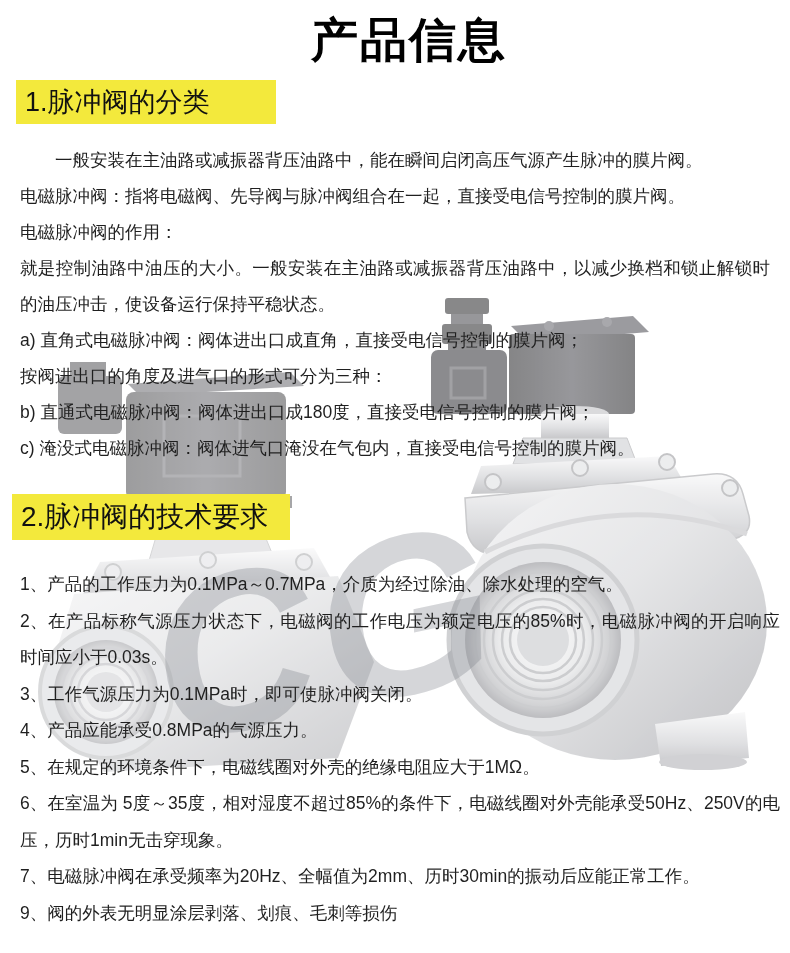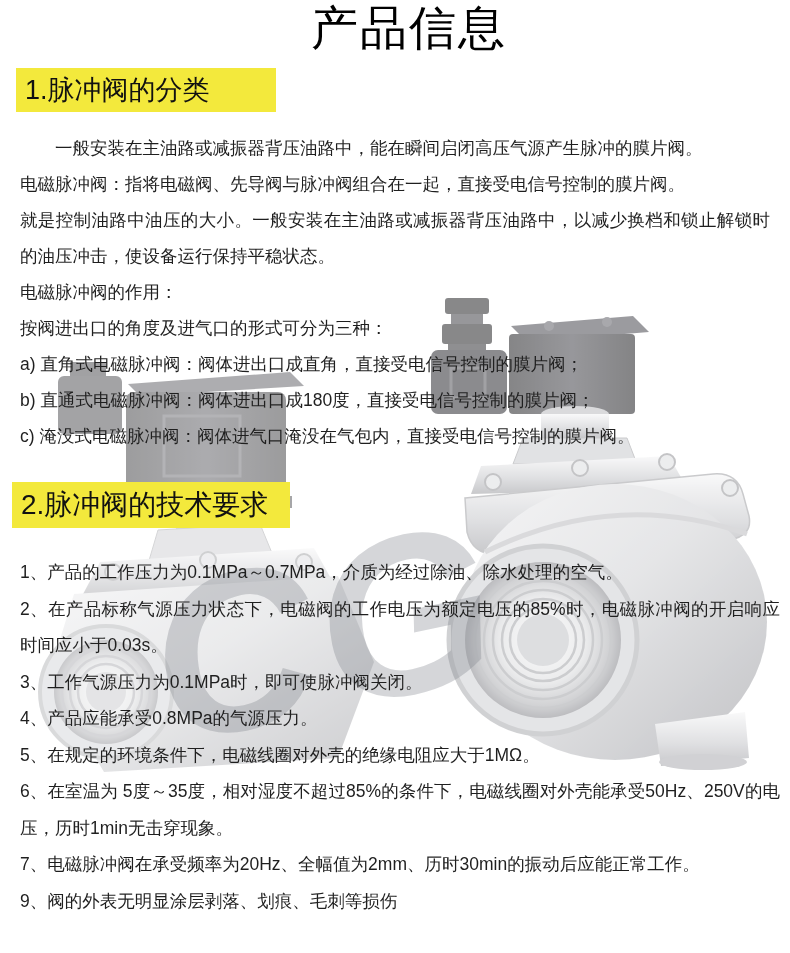--- a/index.html
+++ b/index.html
@@ -21,22 +21,22 @@
     position:absolute; left:150px; top:520px; z-index:1;
     font-size:225px; font-weight:bold; font-style:italic;
     letter-spacing:6px; line-height:1;
     color:#7e828a; opacity:0.32;
     transform:rotate(-12deg);
     user-select:none;
   }
   
   .content { position:relative; z-index:2; }
   .title {
-    padding-top:0;
-    font-size:47px; line-height:56px; font-weight:400;
+    padding-top:12px;
+    font-size:47px; line-height:56px; font-weight:700;
     text-align:center; text-indent:28px; letter-spacing:2px;
     color:#000;
   }
   .yhead-row1 { margin:12px 0 0 16px; }
   .yhead-row2 { margin:28px 0 0 12px; }
   .yhead {
     display:inline-block;
     background:#f3e93c;
     color:#111;
     font-size:27px; line-height:44px;
@@ -192,24 +192,24 @@
   <div class="content">
     <h1 class="title">产品信息</h1>
 
     <div class="yhead-row1">
       <div class="yhead">1.脉冲阀的分类</div>
     </div>
 
     <div class="sec1">
       <p class="indent">一般安装在主油路或减振器背压油路中，能在瞬间启闭高压气源产生脉冲的膜片阀。</p>
       <p>电磁脉冲阀：指将电磁阀、先导阀与脉冲阀组合在一起，直接受电信号控制的膜片阀。</p>
+      <p>电磁脉冲阀的作用：</p>
       <p>就是控制油路中油压的大小。一般安装在主油路或减振器背压油路中，以减少换档和锁止解锁时的油压冲击，使设备运行保持平稳状态。</p>
-      <p>电磁脉冲阀的作用：</p>
+      <p>a) 直角式电磁脉冲阀：阀体进出口成直角，直接受电信号控制的膜片阀；</p>
       <p>按阀进出口的角度及进气口的形式可分为三种：</p>
-      <p>a) 直角式电磁脉冲阀：阀体进出口成直角，直接受电信号控制的膜片阀；</p>
       <p>b) 直通式电磁脉冲阀：阀体进出口成180度，直接受电信号控制的膜片阀；</p>
       <p>c) 淹没式电磁脉冲阀：阀体进气口淹没在气包内，直接受电信号控制的膜片阀。</p>
     </div>
 
     <div class="yhead-row2">
       <div class="yhead big">2.脉冲阀的技术要求</div>
     </div>
 
     <div class="sec2">
       <p>1、产品的工作压力为0.1MPa～0.7MPa，介质为经过除油、除水处理的空气。</p>

